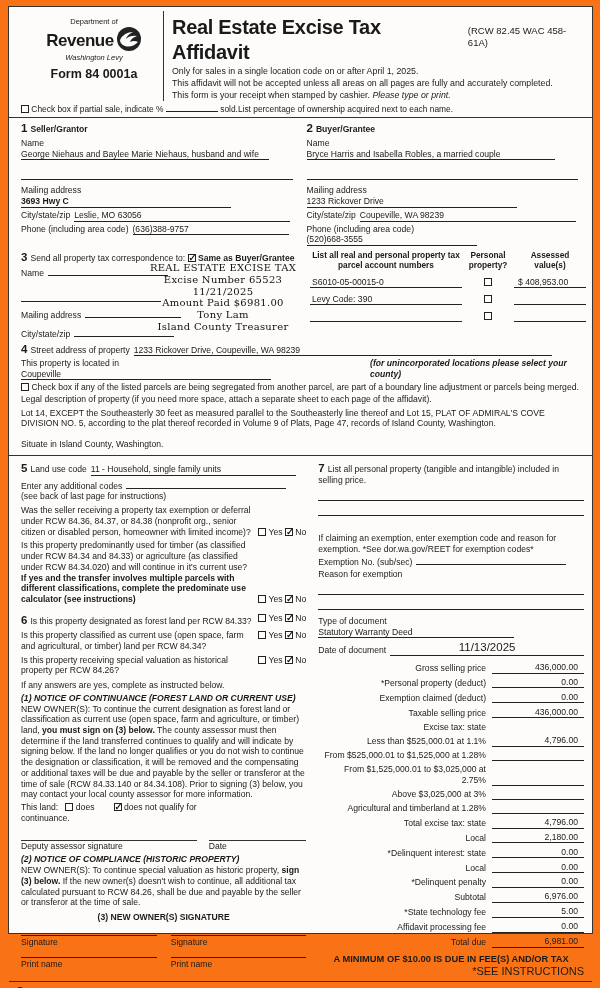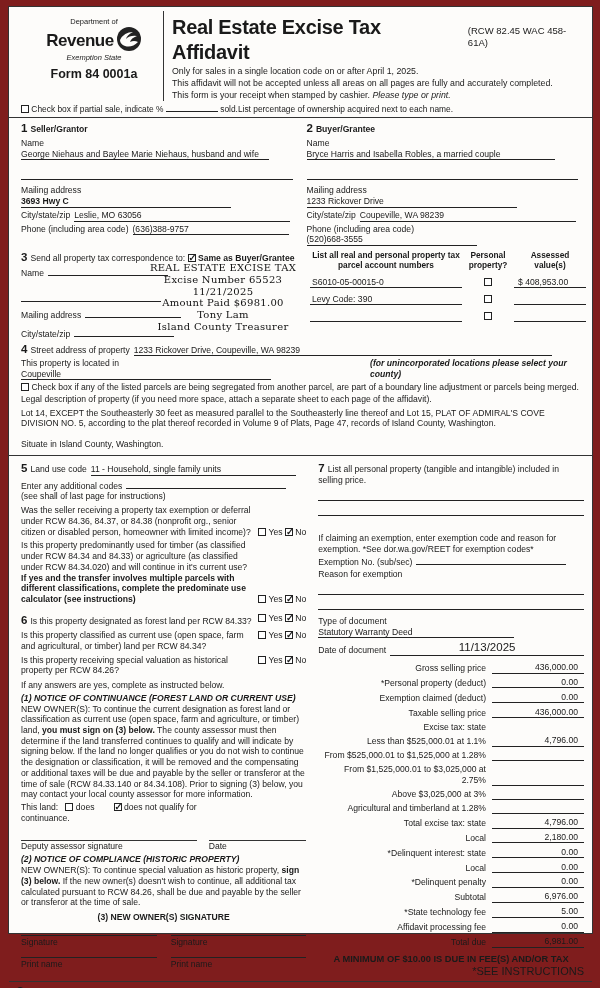--- a/index.html
+++ b/index.html
@@ -1,18 +1,18 @@
 <!DOCTYPE html>
 <html><head>
 <meta charset="utf-8">
 <style>
   * { margin:0; padding:0; box-sizing:border-box; }
   html,body { width:600px; background:#f7f6f3; }
   body { height:988px; font-family:"Liberation Sans", sans-serif; color:#1a1a1a; font-size:8.6px; line-height:1.25; }
-  .page { position:relative; width:600px; height:988px; background:#7f1d1d; overflow:hidden; }
+  .page { position:relative; width:600px; height:988px; background:#f97316; overflow:hidden; }
   .frame { position:absolute; left:8px; top:6px; width:585px; height:928px; border:1.5px solid #333; background:#fdfcfa; padding:4px 6px 0 6px; }
 
   
   .hdr { display:flex; min-height:78px; }
   .logo-block { width:148px; padding:6px 4px 0 14px; text-align:center; }
   .logo-line1 { font-size:7.5px; }
   .logo-row { display:flex; justify-content:center; align-items:center; gap:2px; }
   .logo-big { font-size:17px; font-weight:bold; letter-spacing:-0.5px; }
   .logo-state { font-size:7.5px; font-style:italic; margin-top:-2px; }
   .form-num { font-size:12.5px; font-weight:bold; margin-top:5px; }
@@ -82,21 +82,21 @@
       <div class="logo-line1">Department of</div>
       <div class="logo-row">
         <span class="logo-big">Revenue</span>
         <span>
           <svg width="26" height="26" viewBox="0 0 26 26">
                 <circle cx="13" cy="13" r="12" fill="#222"></circle>
                 <path d="M4 14 Q8 6 17 6 Q11 9 10 13 Q14 9 21 10 Q15 12 14 16 Q18 14 22 16 Q16 22 9 20 Q4 18 4 14 Z" fill="#fdfcfa"></path>
               </svg>
         </span>
       </div>
-      <div class="logo-state">Exemption State</div>
+      <div class="logo-state">Washington Levy</div>
       <div class="form-num">Form 84 0001a</div>
     </div>
     <div class="title-block">
       <div class="title-row">
         <span class="main-title">Real Estate Excise Tax Affidavit</span>
         <span class="rcw">(RCW 82.45 WAC 458-61A)</span>
       </div>
       <div class="hdr-note">Only for sales in a single location code on or after April 1, 2025.</div>
       <div class="hdr-note">This affidavit will not be accepted unless all areas on all pages are fully and accurately completed.</div>
       <div class="hdr-note"><span>This form is your receipt when stamped by cashier. </span><span class="i">Please type or print.</span></div>
@@ -186,21 +186,21 @@
   </div>
 
   <div class="rule" style="margin-top:5px;"></div>
 
   <div class="main2">
 
     <div class="mleft">
       <div>
         <div><span class="secn">5</span><span class="lbl">Land use code</span><span class="fld" style="width:205px;"><span>11 - Household, single family units</span></span></div>
         <div style="margin-top:5px;"><span class="lbl">Enter any additional codes</span><span class="fld" style="width:160px;"></span></div>
-        <div>(see shall of last page for instructions)</div>
+        <div>(see back of last page for instructions)</div>
         <div class="q">
           <div class="qtext">Was the seller receiving a property tax exemption or deferral under RCW 84.36, 84.37, or 84.38 (nonprofit org., senior citizen or disabled person, homeowner with limited income)?</div>
           <div class="yn" style="align-self:flex-end;"><span class="cb"></span> <span>Yes</span> <span class="cb checked"></span> <span>No</span></div>
         </div>
         <div class="q">
           <div class="qtext"><span>Is this property predominantly used for timber (as classified under RCW 84.34 and 84.33) or agriculture (as classified under RCW 84.34.020) and will continue in it's current use? </span><span class="b">If yes and the transfer involves multiple parcels with different classifications, complete the predominate use calculator (see instructions)</span></div>
           <div class="yn" style="align-self:flex-end;"><span class="cb"></span> <span>Yes</span> <span class="cb checked"></span> <span>No</span></div>
         </div>
       </div>
 

